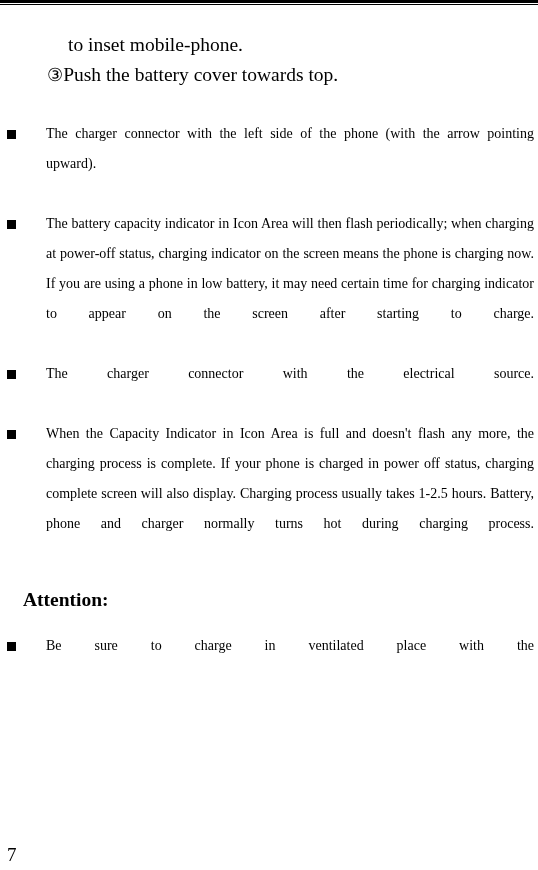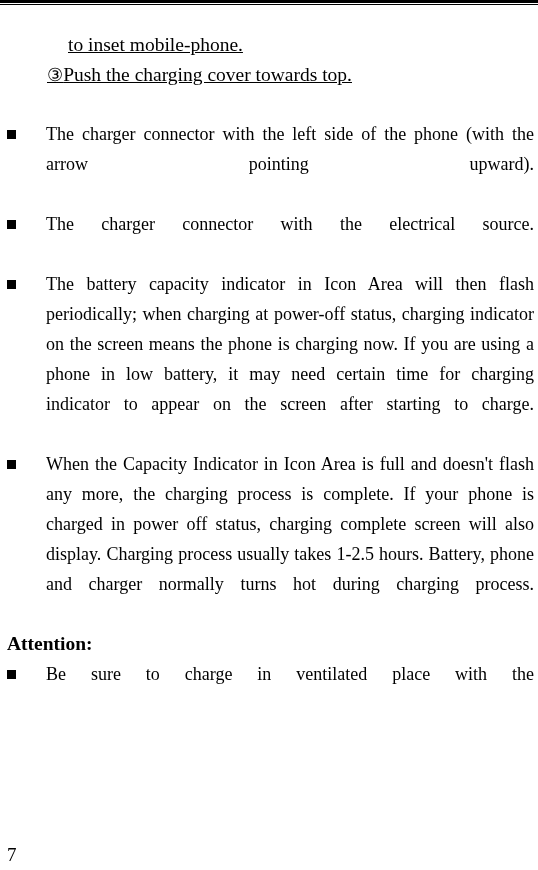--- a/index.html
+++ b/index.html
@@ -45,21 +45,20 @@
     position: absolute;
     left: 7px;
     top: 30px;
     width: 527px;
   }
 
   
   .steps-block {
     margin: 0;
     padding: 0;
-    text-decoration: underline;
   }
   .step-line {
     font-size: 19.5px;
     line-height: 30px;
     white-space: nowrap;
   }
   .step-line.continuation {
     padding-left: 61px;
   }
   .step-line.circled {
@@ -76,21 +75,21 @@
 
   
   .bullet-list {
     margin: 0;
     padding: 0;
     list-style: none;
   }
   .bullet-item {
     position: relative;
     padding-left: 39px;
-    font-size: 18px;
+    font-size: 14px;
     line-height: 30px;
     text-align: justify;
     text-justify: inter-word;
     margin: 0;
   }
   .bullet-marker {
     position: absolute;
     left: 0;
     top: 11px;
     width: 9px;
@@ -107,21 +106,21 @@
     display: inline-block;
     width: 100%;
     height: 0;
   }
 
   
   .attention-heading {
     font-size: 19.5px;
     line-height: 30px;
     font-weight: bold;
-    margin: 0;
+    margin: 16px;
     text-align: left;
   }
 
   
   .page-number {
     position: absolute;
     left: 7px;
     top: 843px;
     font-size: 19px;
     line-height: 24px;
@@ -136,38 +135,38 @@
   <div class="rule-thin"></div>
 </div>
 
 <div class="page-body">
 
   <div class="steps-block">
     <div class="step-line continuation">
       <span>to inset mobile-phone.</span>
     </div>
     <div class="step-line circled">
-      <span class="circle-num">③</span><span>Push the charging cover towards top.</span>
+      <span class="circle-num">③</span><span>Push the battery cover towards top.</span>
     </div>
   </div>
 
   <div class="spacer-gap"></div>
 
   <div class="bullet-list">
     <div class="bullet-item">
       <span class="bullet-marker"></span>
       <span class="bullet-text" style="text-align-last: left;">The charger connector with the left side of the phone (with the arrow pointing upward).</span>
     </div>
     <div class="bullet-item">
       <span class="bullet-marker"></span>
-      <span class="bullet-text" style="text-align-last: left;">The charger connector with the electrical source.</span>
+      <span class="bullet-text" style="text-align-last: left;">The battery capacity indicator in Icon Area will then flash periodically; when charging at power-off status, charging indicator on the screen means the phone is charging now. If you are using a phone in low battery, it may need certain time for charging indicator to appear on the screen after starting to charge.</span>
     </div>
     <div class="bullet-item">
       <span class="bullet-marker"></span>
-      <span class="bullet-text" style="text-align-last: left;">The battery capacity indicator in Icon Area will then flash periodically; when charging at power-off status, charging indicator on the screen means the phone is charging now. If you are using a phone in low battery, it may need certain time for charging indicator to appear on the screen after starting to charge.</span>
+      <span class="bullet-text" style="text-align-last: left;">The charger connector with the electrical source.</span>
     </div>
     <div class="bullet-item">
       <span class="bullet-marker"></span>
       <span class="bullet-text" style="text-align-last: left;">When the Capacity Indicator in Icon Area is full and doesn't flash any more, the charging process is complete. If your phone is charged in power off status, charging complete screen will also display.  Charging process usually takes 1-2.5 hours. Battery, phone and charger normally turns hot during charging process.</span>
     </div>
   </div>
 
   <div class="attention-heading">Attention:</div>
 
   <div class="bullet-list">

